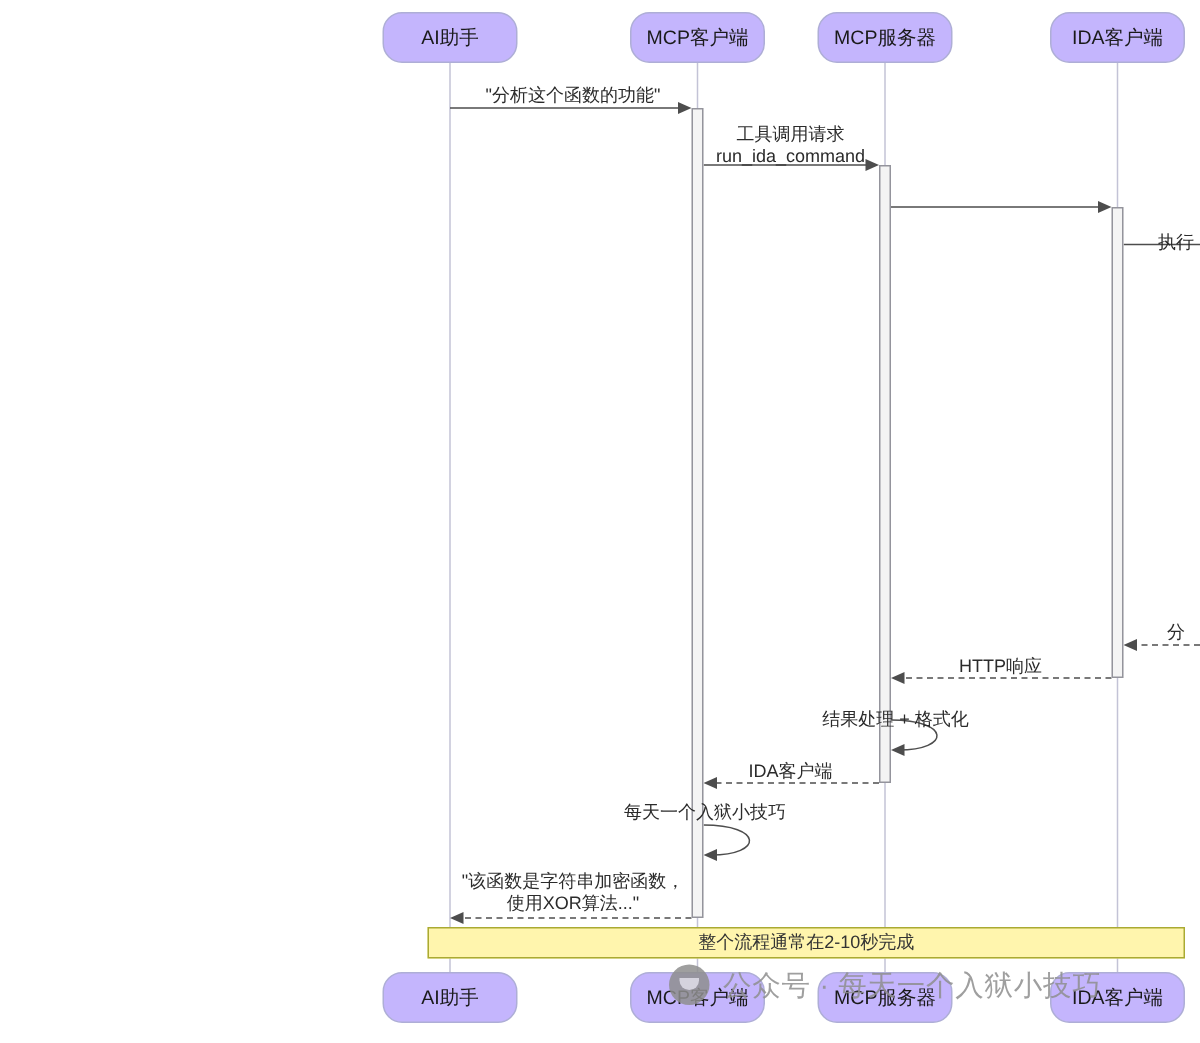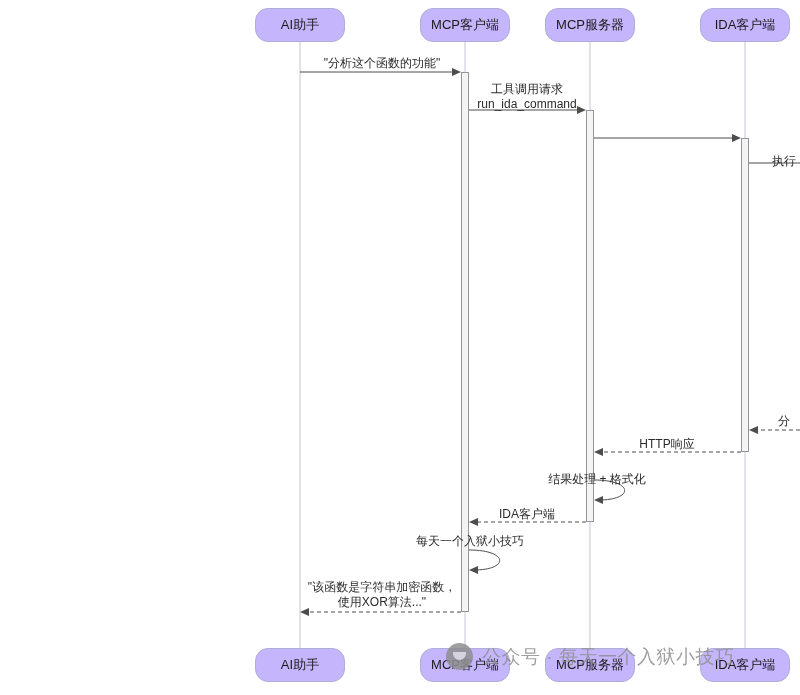--- a/index.html
+++ b/index.html
@@ -93,20 +93,23 @@
 run_ida_command</div>
   <div class="msg-label clipped" style="left:772px;top:154px">执行</div>
   <div class="msg-label clipped" style="left:778px;top:414px">分</div>
   <div class="msg-label" style="left:667px;top:437px">HTTP响应</div>
   <div class="msg-label" style="left:597px;top:472px">结果处理 + 格式化</div>
   <div class="msg-label" style="left:527px;top:507px">IDA客户端</div>
   <div class="msg-label" style="left:470px;top:534px">每天一个入狱小技巧</div>
   <div class="msg-label" style="left:382px;top:580px">"该函数是字符串加密函数，
 使用XOR算法..."</div>
 
+  <div class="note">
+    <span>整个流程通常在2-10秒完成</span>
+  </div>
 
   <div class="actor" style="left:255px;top:648px">
     <span>AI助手</span>
   </div>
   <div class="actor" style="left:420px;top:648px">
     <span>MCP客户端</span>
   </div>
   <div class="actor" style="left:545px;top:648px">
     <span>MCP服务器</span>
   </div>

